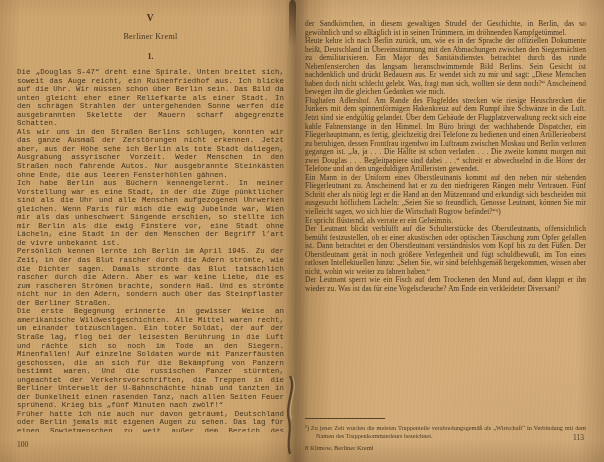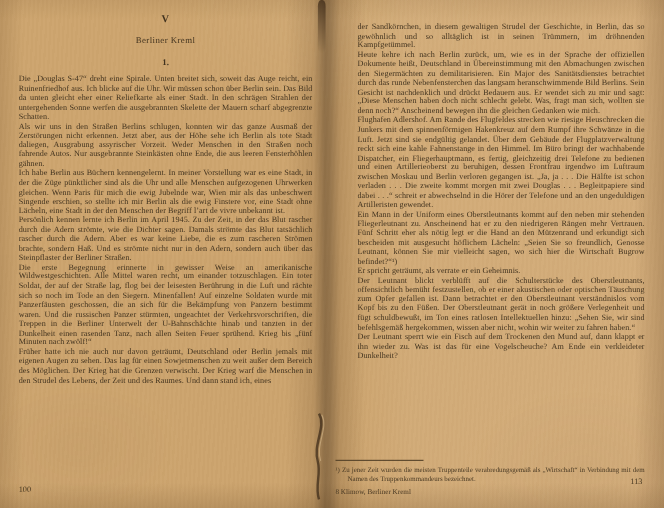--- a/index.html
+++ b/index.html
@@ -49,22 +49,22 @@
   .page { position: absolute; z-index: 5; color: #42331f; }
   .page-left  { left: 17px;  top: 10px; width: 267px; height: 446px; }
   .page-right { left: 305px; top: 20px; width: 281px; height: 436px; }
 
   .chapter-number { text-align: center; font-size: 9.5px; font-weight: bold; letter-spacing: .5px; margin-top: 3px; }
   .chapter-title  { text-align: center; font-size: 8px;   font-weight: normal; letter-spacing: .4px; margin-top: 9px; }
   .section-number { text-align: center; font-size: 8px;   font-weight: bold; margin-top: 11px; }
 
   .body-text { font-size: 7.4px; line-height: 8.55px; text-align: justify; letter-spacing: .05px; }
   .body-text p { margin: 0; }
-  .left-paragraphs  { margin-top: 7px; height: 364px; overflow: hidden; }
-  .right-paragraphs { height: 380px; overflow: hidden; margin-left: 20px; }
+  .left-paragraphs  { margin-top: 7px; height: 364px; overflow: hidden; font-family: Liberation Mono, monospace; }
+  .right-paragraphs { height: 380px; overflow: hidden; }
 
   .page-number { font-size: 7.5px; color: #45361f; }
   .page-number-left { position: absolute; left: 0; bottom: 7px; }
 
   .footnote-rule { position: absolute; left: 0; bottom: 37px; width: 80px; border-top: 1px solid #554228; }
   .footnote {
     position: absolute; left: 0; bottom: 17px; width: 100%;
     font-size: 6.3px; line-height: 7.3px; text-align: justify;
     padding-left: 11px; text-indent: -11px; box-sizing: border-box;
     color: #4a3a24;
@@ -103,23 +103,23 @@
 
   <div class="page-number page-number-left">100</div>
 </div>
 
 <div class="page page-right">
   <div class="body-text right-paragraphs">
       <p>der Sandkörnchen, in diesem gewaltigen Strudel der Geschichte, in Berlin, das so gewöhnlich und so alltäglich ist in seinen Trümmern, im dröhnenden Kampfgetümmel.</p>
       <p>Heute kehre ich nach Berlin zurück, um, wie es in der Sprache der offiziellen Dokumente heißt, Deutschland in Übereinstimmung mit den Abmachungen zwischen den Siegermächten zu demilitarisieren. Ein Major des Sanitätsdienstes betrachtet durch das runde Nebenfensterchen das langsam heranschwimmende Bild Berlins. Sein Gesicht ist nachdenklich und drückt Bedauern aus. Er wendet sich zu mir und sagt: „Diese Menschen haben doch nicht schlecht gelebt. Was, fragt man sich, wollten sie denn noch?“ Anscheinend bewegen ihn die gleichen Gedanken wie mich.</p>
       <p>Flughafen Adlershof. Am Rande des Flugfeldes strecken wie riesige Heuschrecken die Junkers mit dem spinnenförmigen Hakenkreuz auf dem Rumpf ihre Schwänze in die Luft. Jetzt sind sie endgültig gelandet. Über dem Gebäude der Flugplatzverwaltung reckt sich eine kahle Fahnenstange in den Himmel. Im Büro bringt der wachhabende Dispatcher, ein Fliegerhauptmann, es fertig, gleichzeitig drei Telefone zu bedienen und einen Artillerieoberst zu beruhigen, dessen Frontfrau irgendwo im Luftraum zwischen Moskau und Berlin verloren gegangen ist. „Ja, ja . . . Die Hälfte ist schon verladen . . . Die zweite kommt morgen mit zwei Douglas . . . Begleitpapiere sind dabei . . .“ schreit er abwechselnd in die Hörer der Telefone und an den ungeduldigen Artilleristen gewendet.</p>
       <p>Ein Mann in der Uniform eines Oberstleutnants kommt auf den neben mir stehenden Fliegerleutnant zu. Anscheinend hat er zu den niedrigeren Rängen mehr Vertrauen. Fünf Schritt eher als nötig legt er die Hand an den Mützenrand und erkundigt sich bescheiden mit ausgesucht höflichem Lächeln: „Seien Sie so freundlich, Genosse Leutnant, können Sie mir vielleicht sagen, wo sich hier die Wirtschaft Bugrow befindet?“¹)</p>
-      <p>Er spricht geträumt, als verrate er ein Geheimnis.</p>
+      <p>Er spricht flüsternd, als verrate er ein Geheimnis.</p>
       <p>Der Leutnant blickt verblüfft auf die Schulterstücke des Oberstleutnants, offensichtlich bemüht festzustellen, ob er einer akustischen oder optischen Täuschung zum Opfer gefallen ist. Dann betrachtet er den Oberstleutnant verständnislos vom Kopf bis zu den Füßen. Der Oberstleutnant gerät in noch größere Verlegenheit und fügt schuldbewußt, im Ton eines ratlosen Intellektuellen hinzu: „Sehen Sie, wir sind befehlsgemäß hergekommen, wissen aber nicht, wohin wir weiter zu fahren haben.“</p>
-      <p>Der Leutnant sperrt wie ein Fisch auf dem Trockenen den Mund auf, dann klappt er ihn wieder zu. Was ist das für eine Vogelscheuche? Am Ende ein verkleideter Dunkelheit?</p>
+      <p>Der Leutnant sperrt wie ein Fisch auf dem Trockenen den Mund auf, dann klappt er ihn wieder zu. Was ist das für eine Vogelscheuche? Am Ende ein verkleideter Diversant?</p>
     </div>
 
   <div class="footnote-rule"></div>
   <div class="footnote">¹) Zu jener Zeit wurden die meisten Truppenteile verabredungsgemäß als „Wirtschaft“ in Verbindung mit dem Namen des Truppenkommandeurs bezeichnet.</div>
 
   <div class="right-footer">
     <span class="signature-mark">8 Klimow, Berliner Kreml</span>
     <span class="page-number page-number-right">113</span>
   </div>
 </div>

